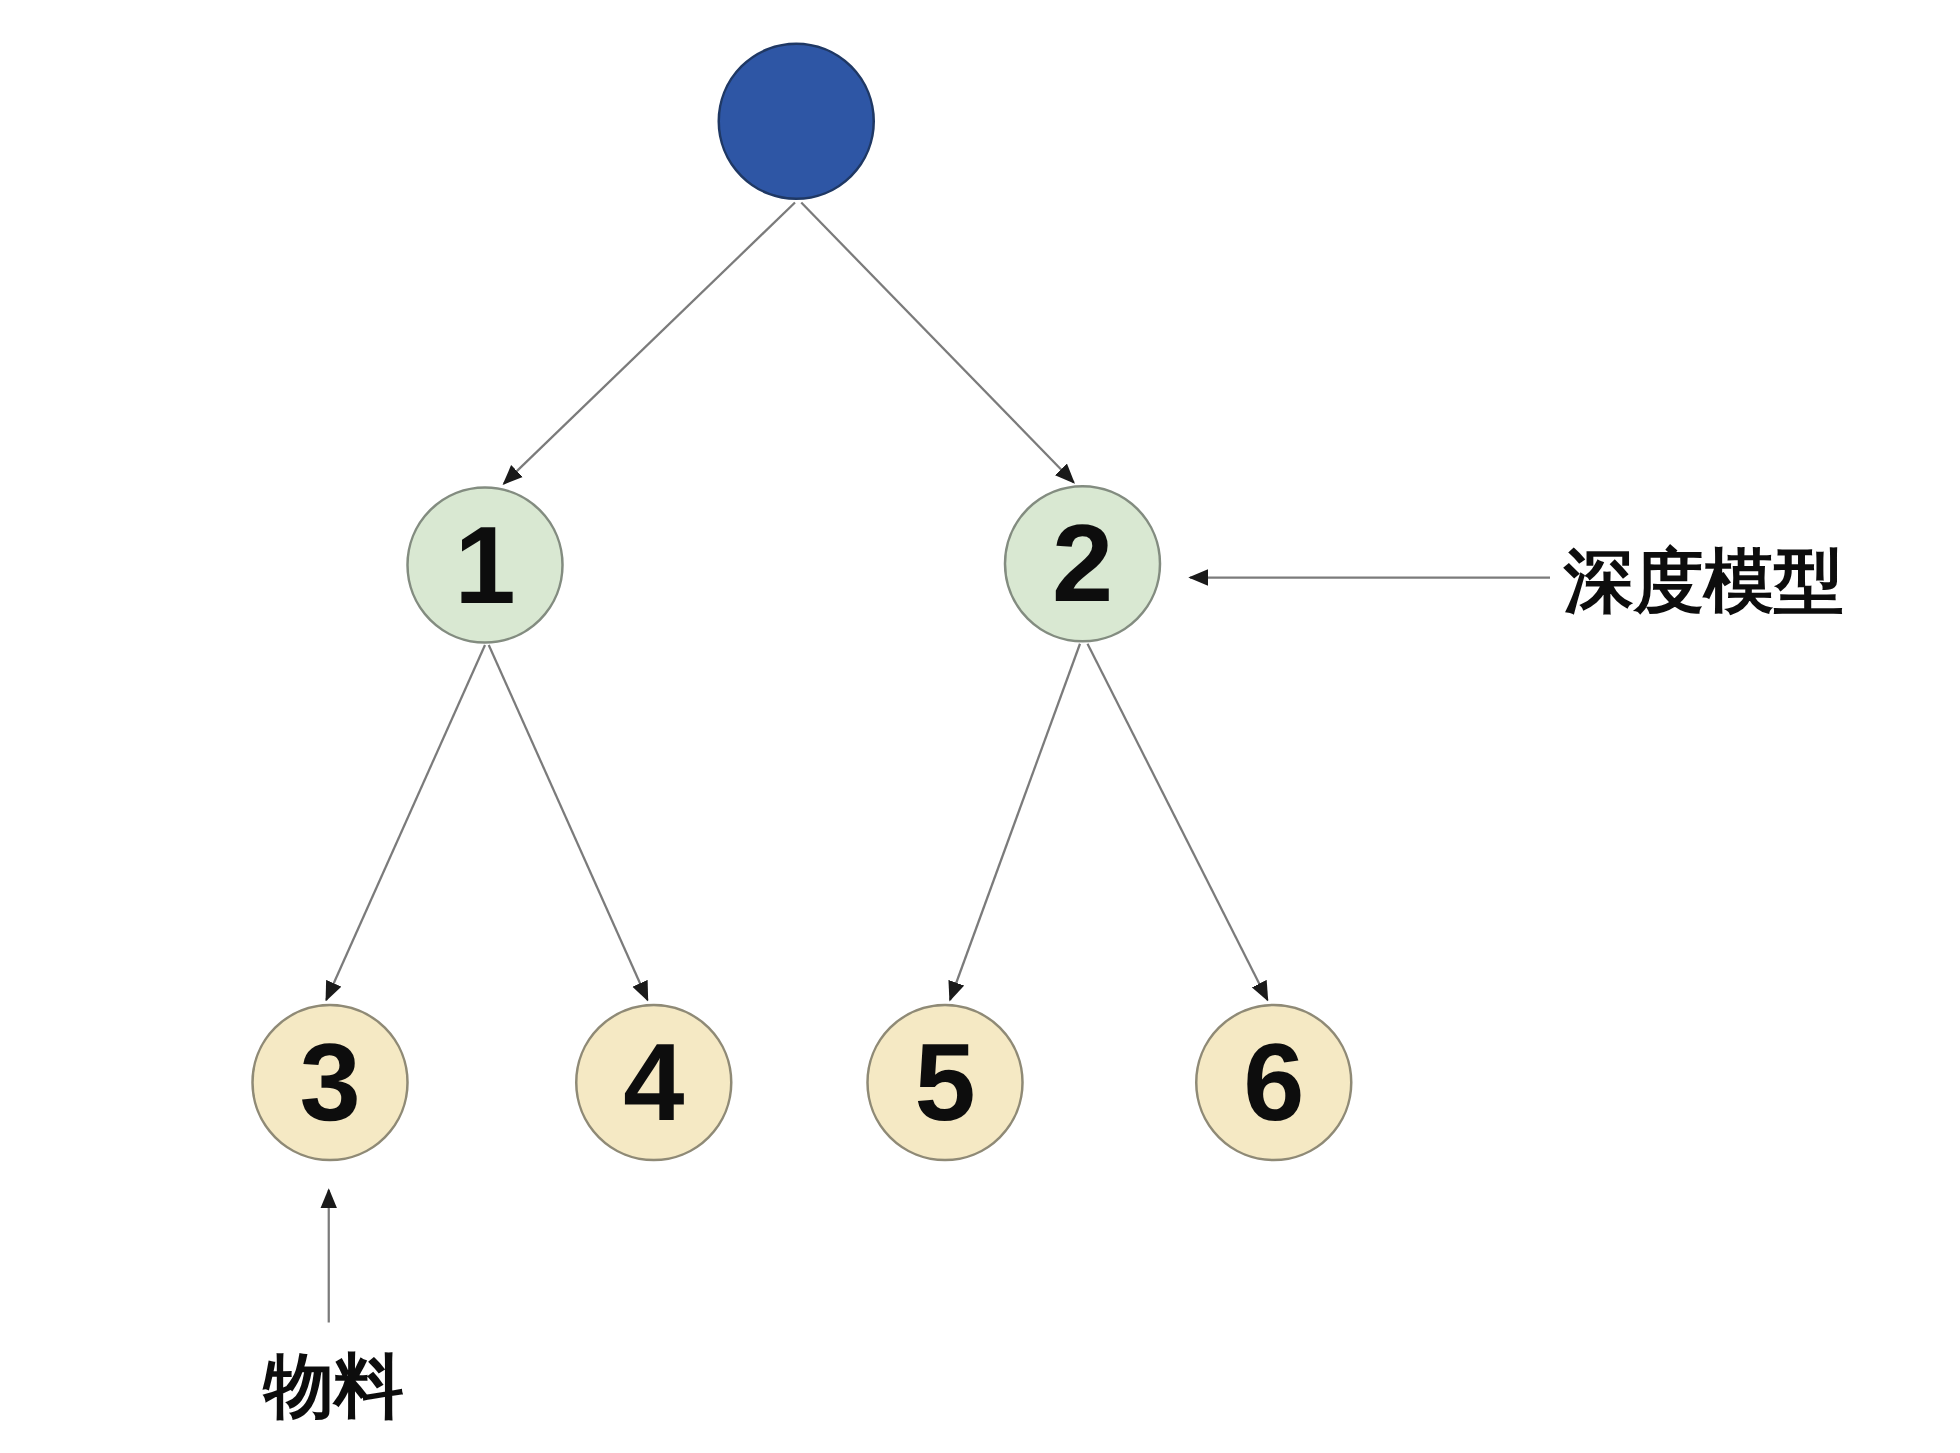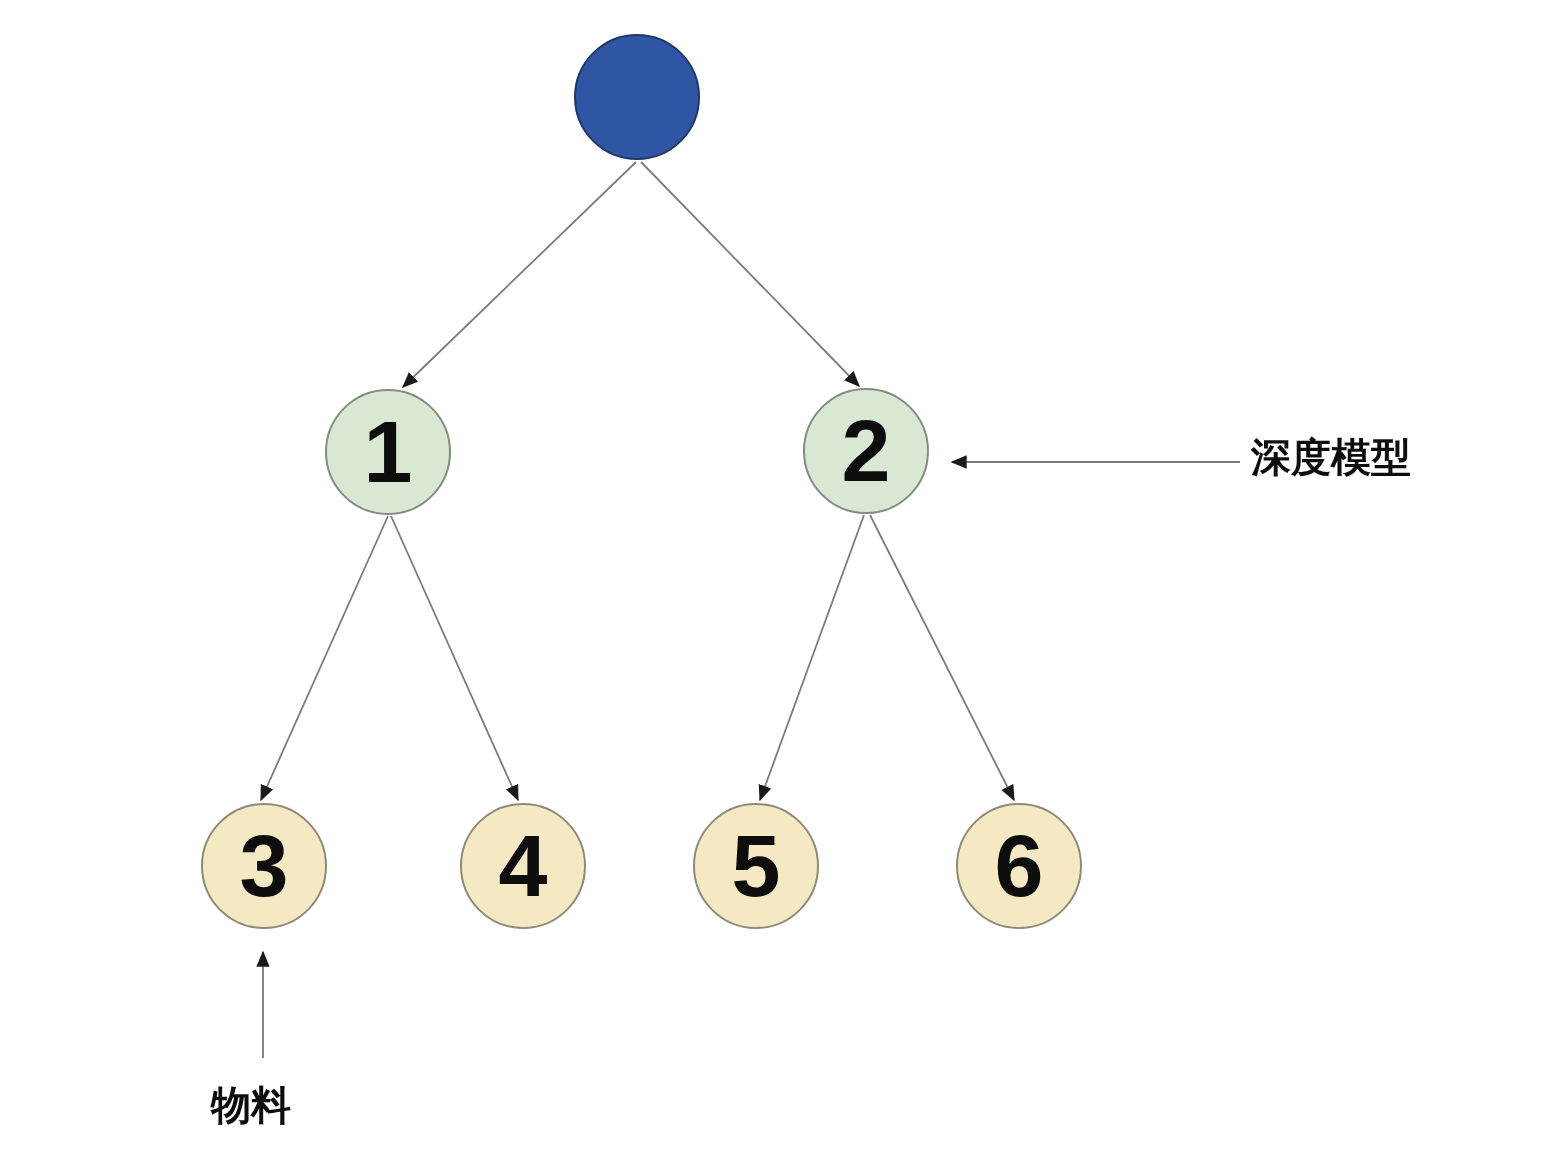--- a/index.html
+++ b/index.html
@@ -31,28 +31,28 @@
   }
   .node-root { left: 574px; top: 34px; border-width: 2px; }
   .node-1 { left: 325px; top: 389px; }
   .node-2 { left: 803px; top: 388px; }
   .node-3 { left: 201px; top: 803px; }
   .node-4 { left: 460px; top: 803px; }
   .node-5 { left: 693px; top: 803px; }
   .node-6 { left: 956px; top: 803px; }
   .anno {
     position: absolute;
-    font-size: 40px;
+    font-size: 56px;
     font-weight: bold;
     color: #0d0d0d;
     white-space: nowrap;
     line-height: 1;
   }
   .anno-depth { left: 1251px; top: 437px; }
-  .anno-material { left: 211px; top: 1085px; }
+  .anno-material { left: 211px; top: 1085px; font-family: Liberation Mono, monospace; }
 </style>
 </head>
 <body>
 
 <div class="canvas" style="background-color: rgb(255, 255, 255);">
 
   <svg class="edges" width="1568" height="1162" viewBox="0 0 1568 1162">
     <defs>
       <marker id="arrow" markerUnits="userSpaceOnUse" markerWidth="16" markerHeight="14" viewBox="0 0 12 10" refX="11" refY="5" orient="auto">
         <path d="M0,0 L12,5 L0,10 Z" fill="#1a1a1a"></path>

